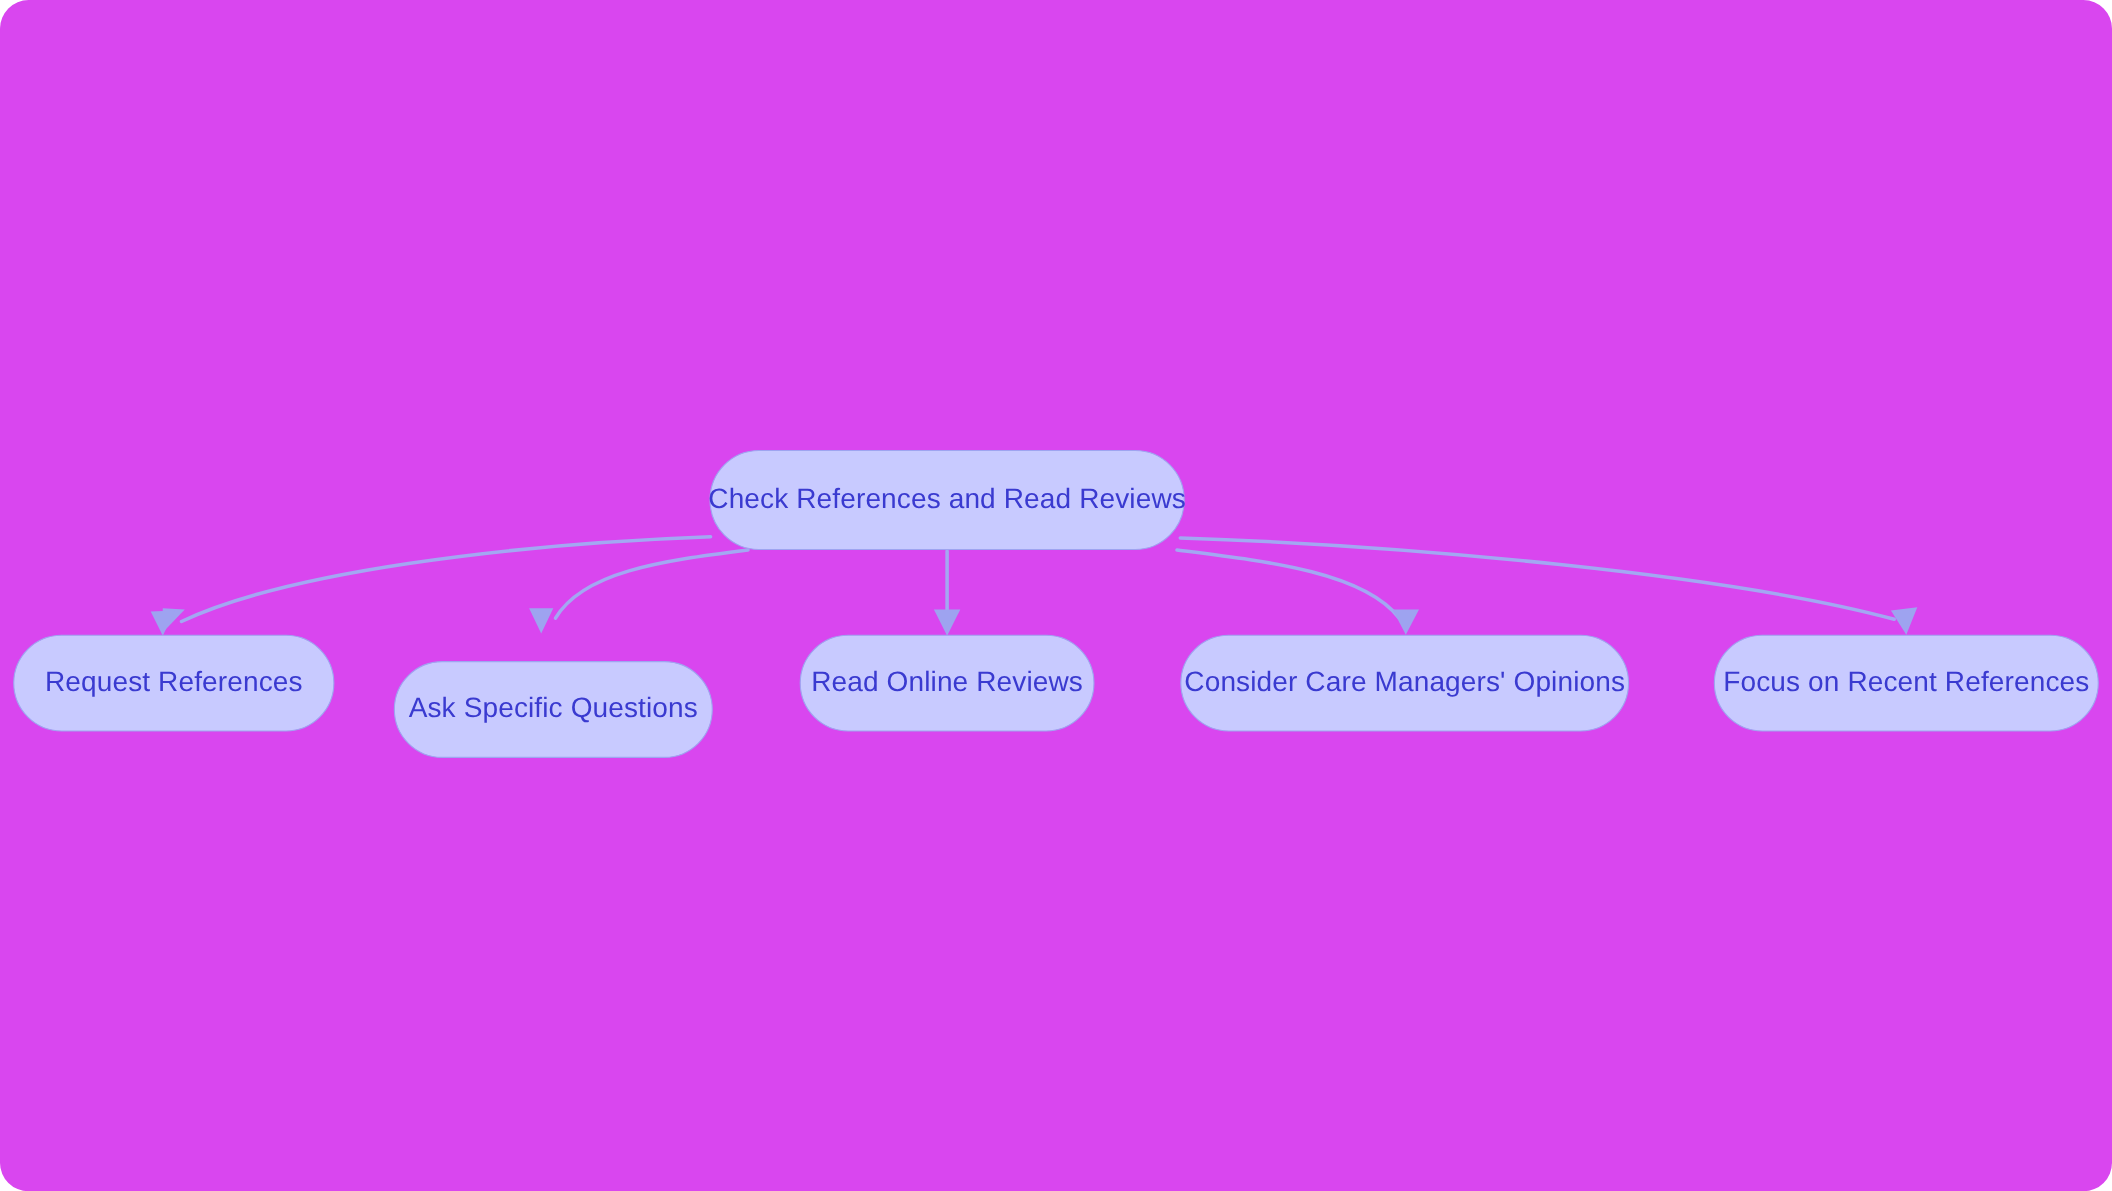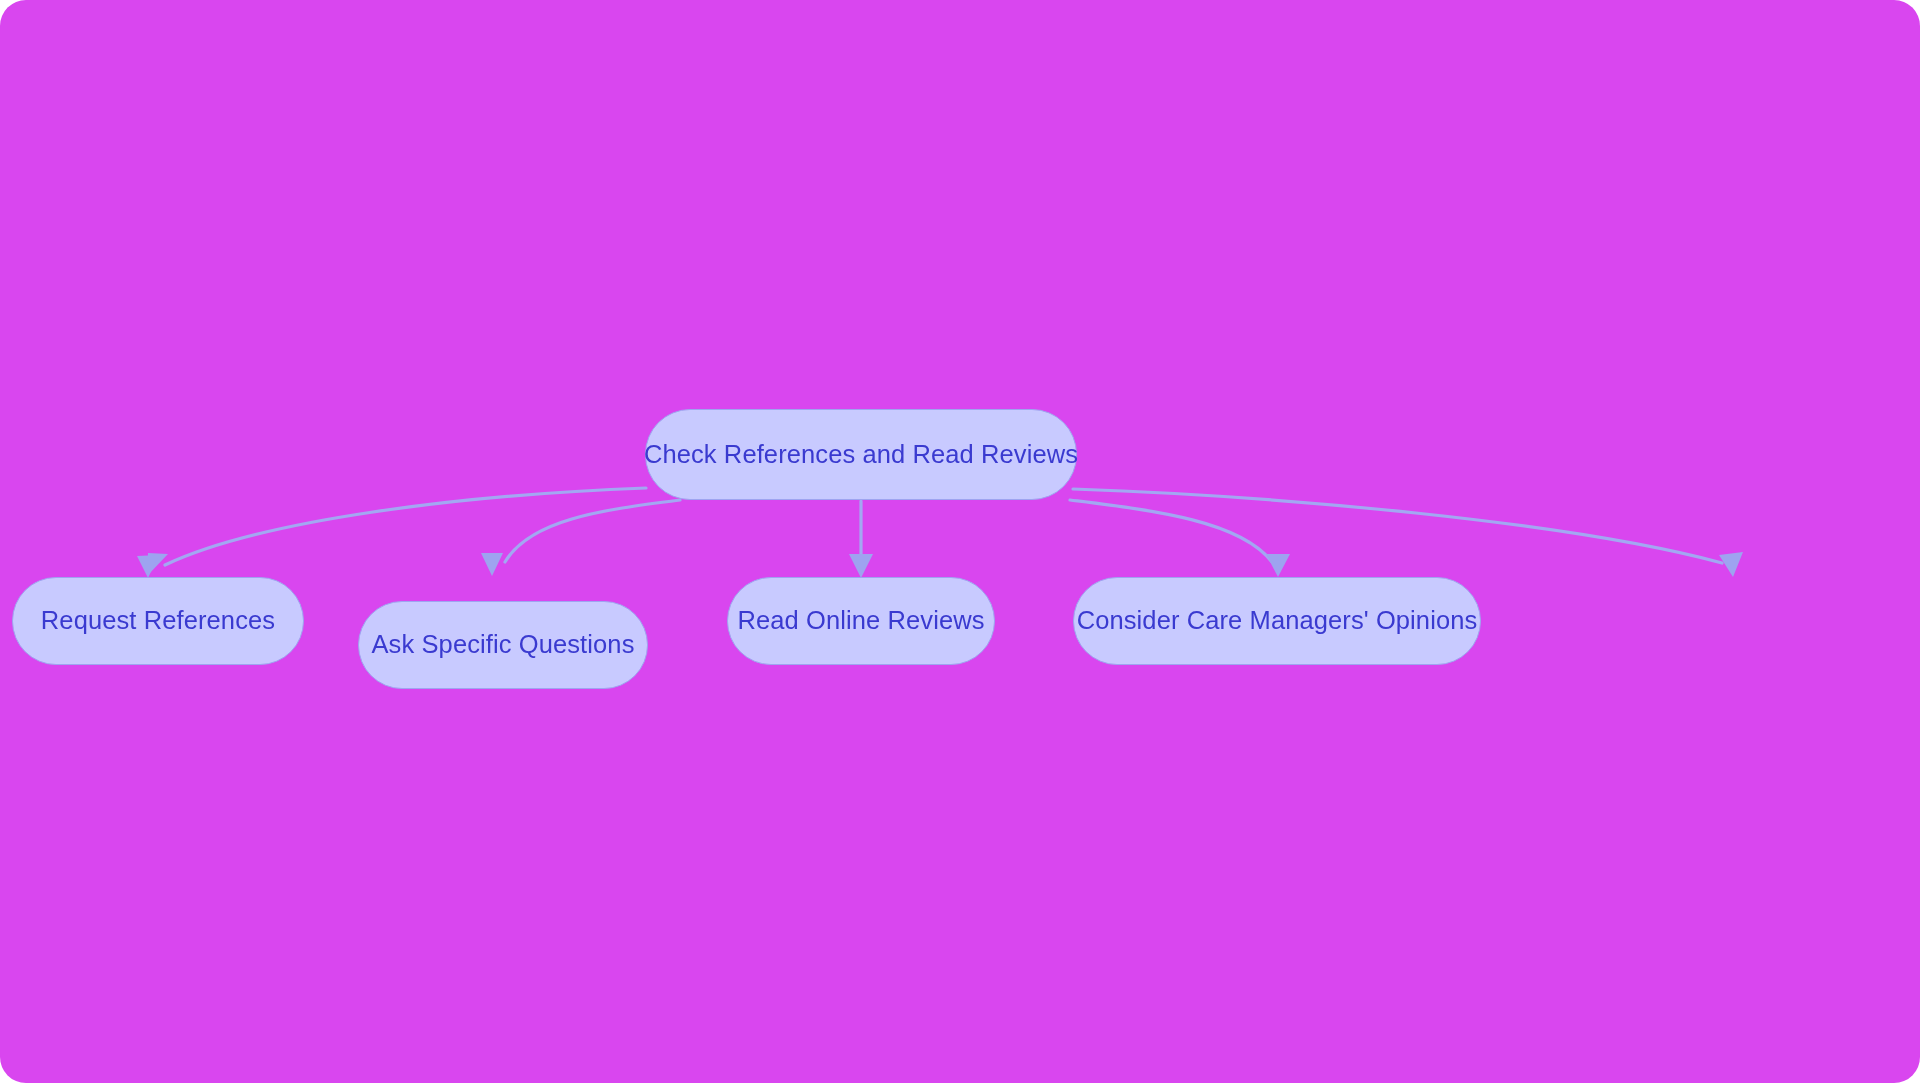--- a/index.html
+++ b/index.html
@@ -111,14 +111,17 @@
   </div>
 
   <div class="node node-child" id="node-c3">
     <span class="node-label">Consider Care Managers' Opinions</span>
   </div>
 
   <div class="node node-child" id="node-c2">
     <span class="node-label">Read Online Reviews</span>
   </div>
 
+  <div class="node node-child" id="node-c4">
+    <span class="node-label">Focus on Recent References</span>
+  </div>
 
 </div>
 
 </body></html>

